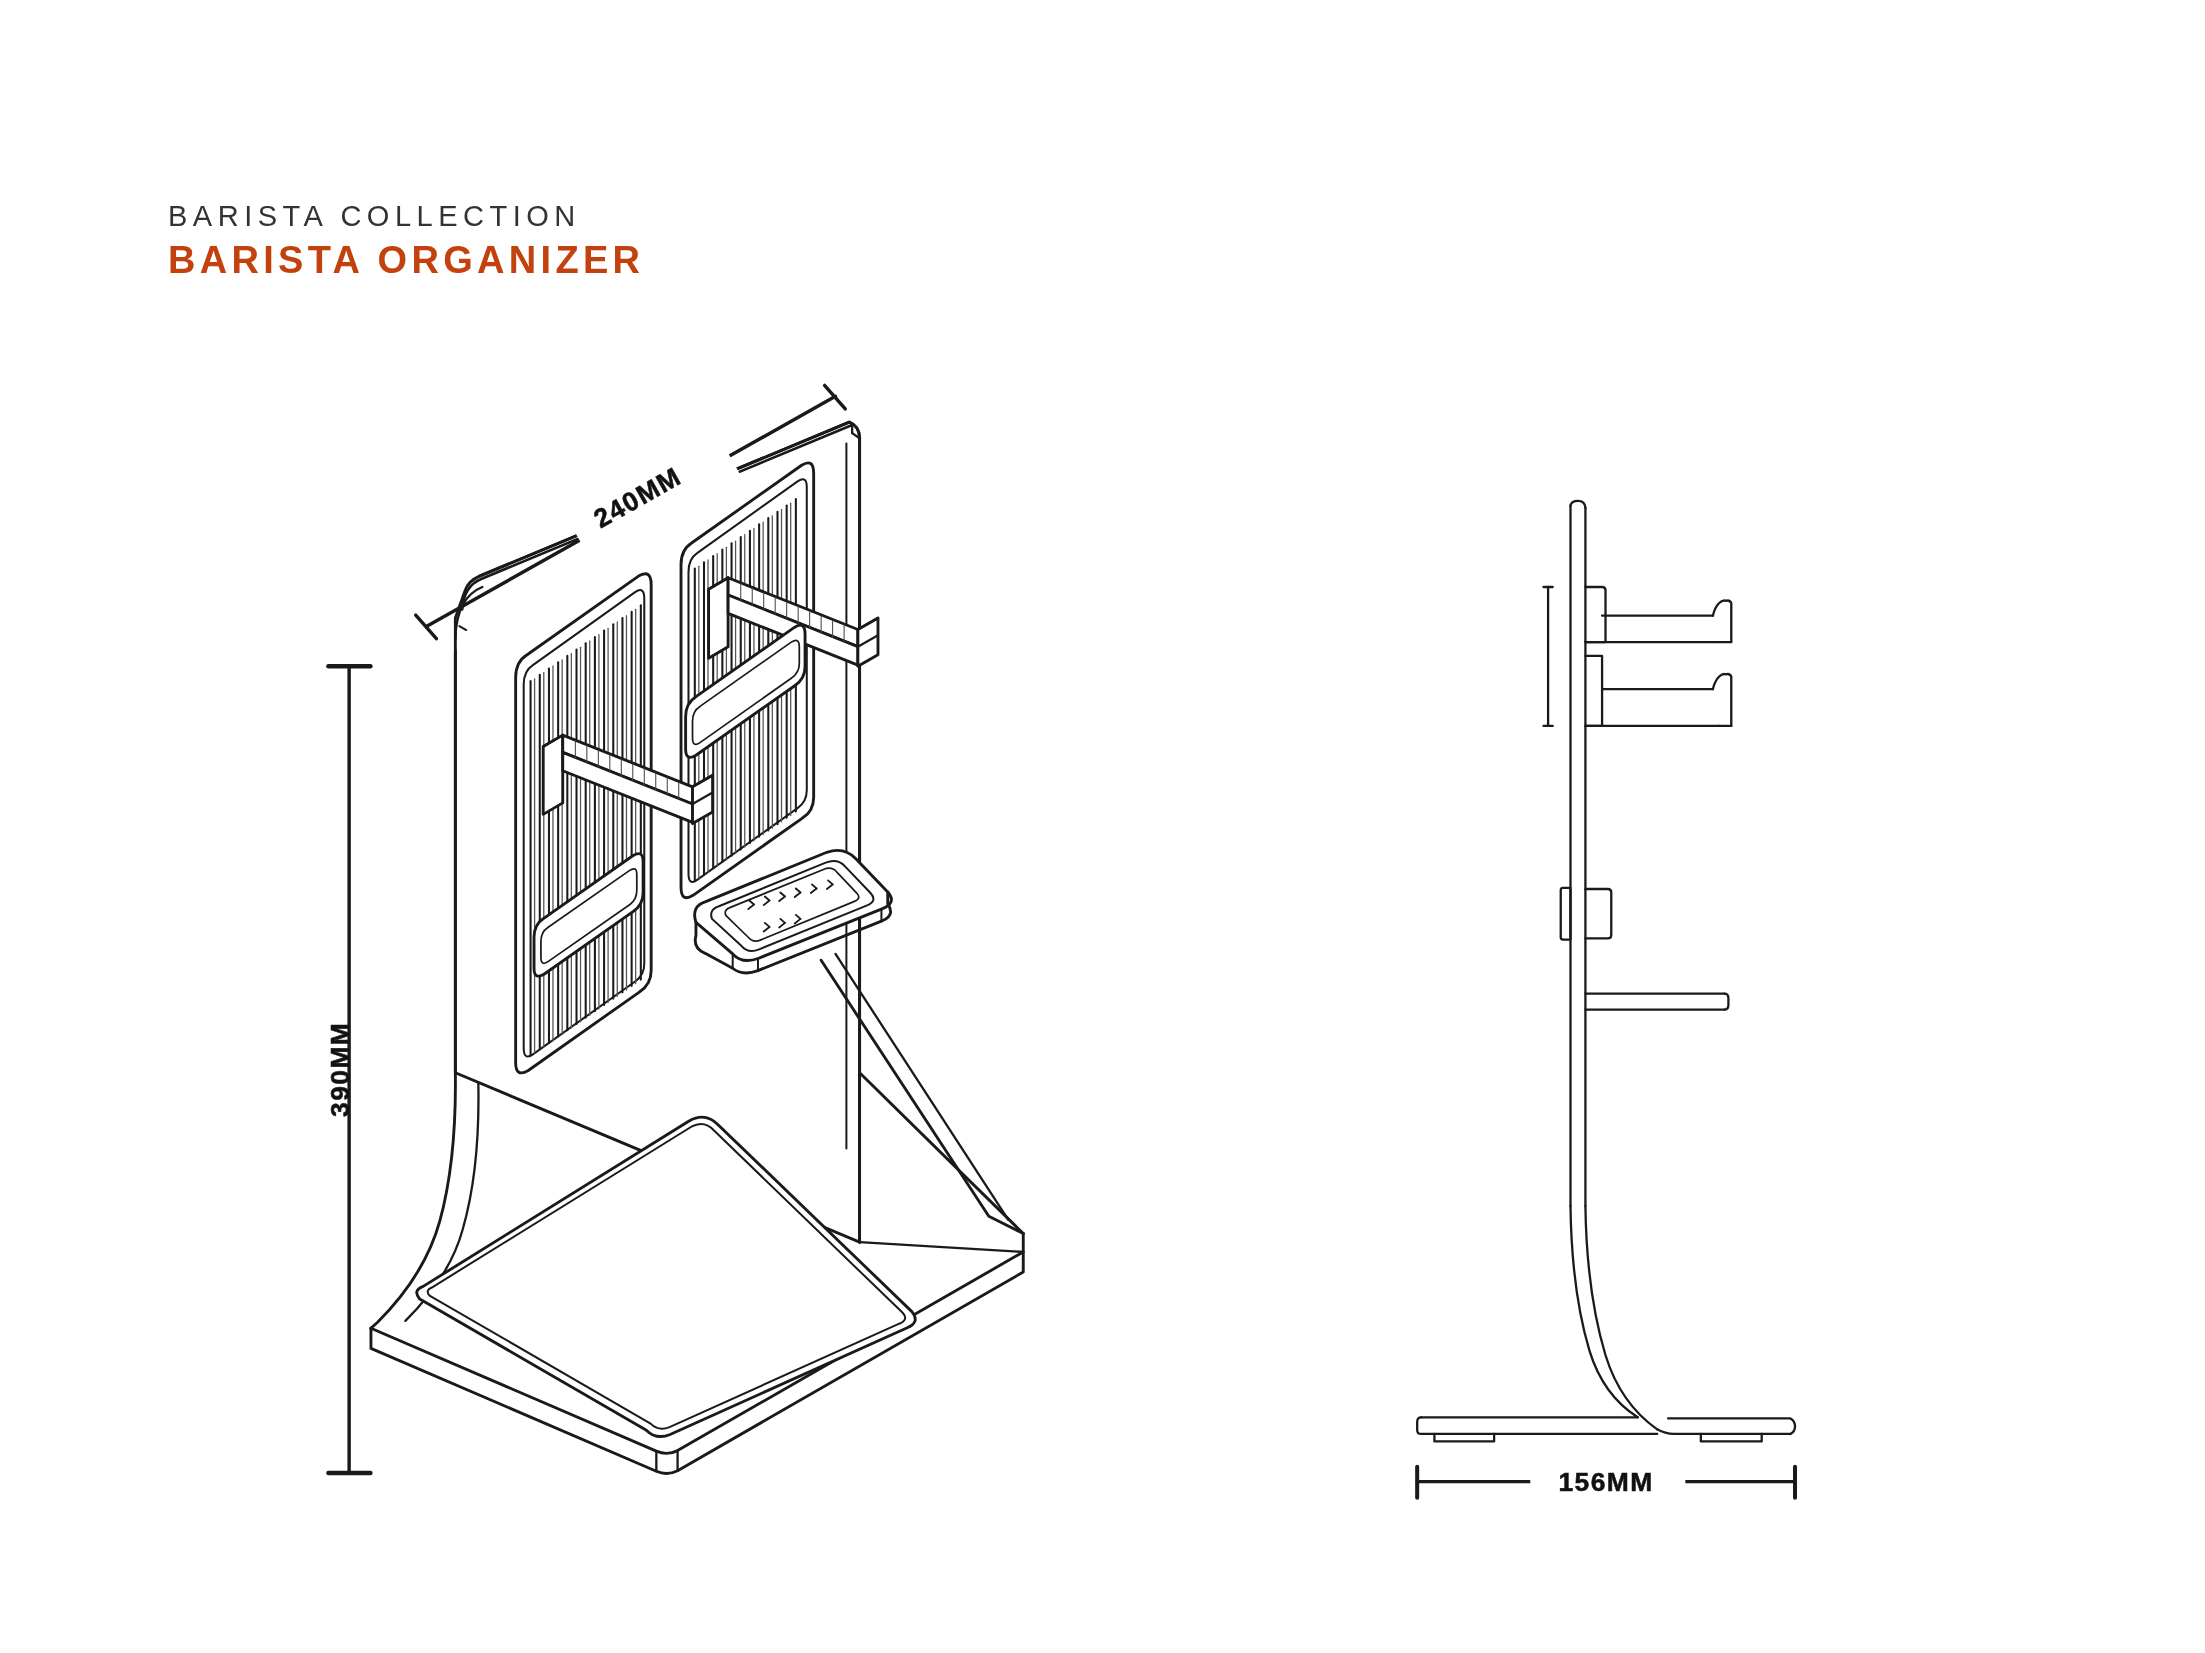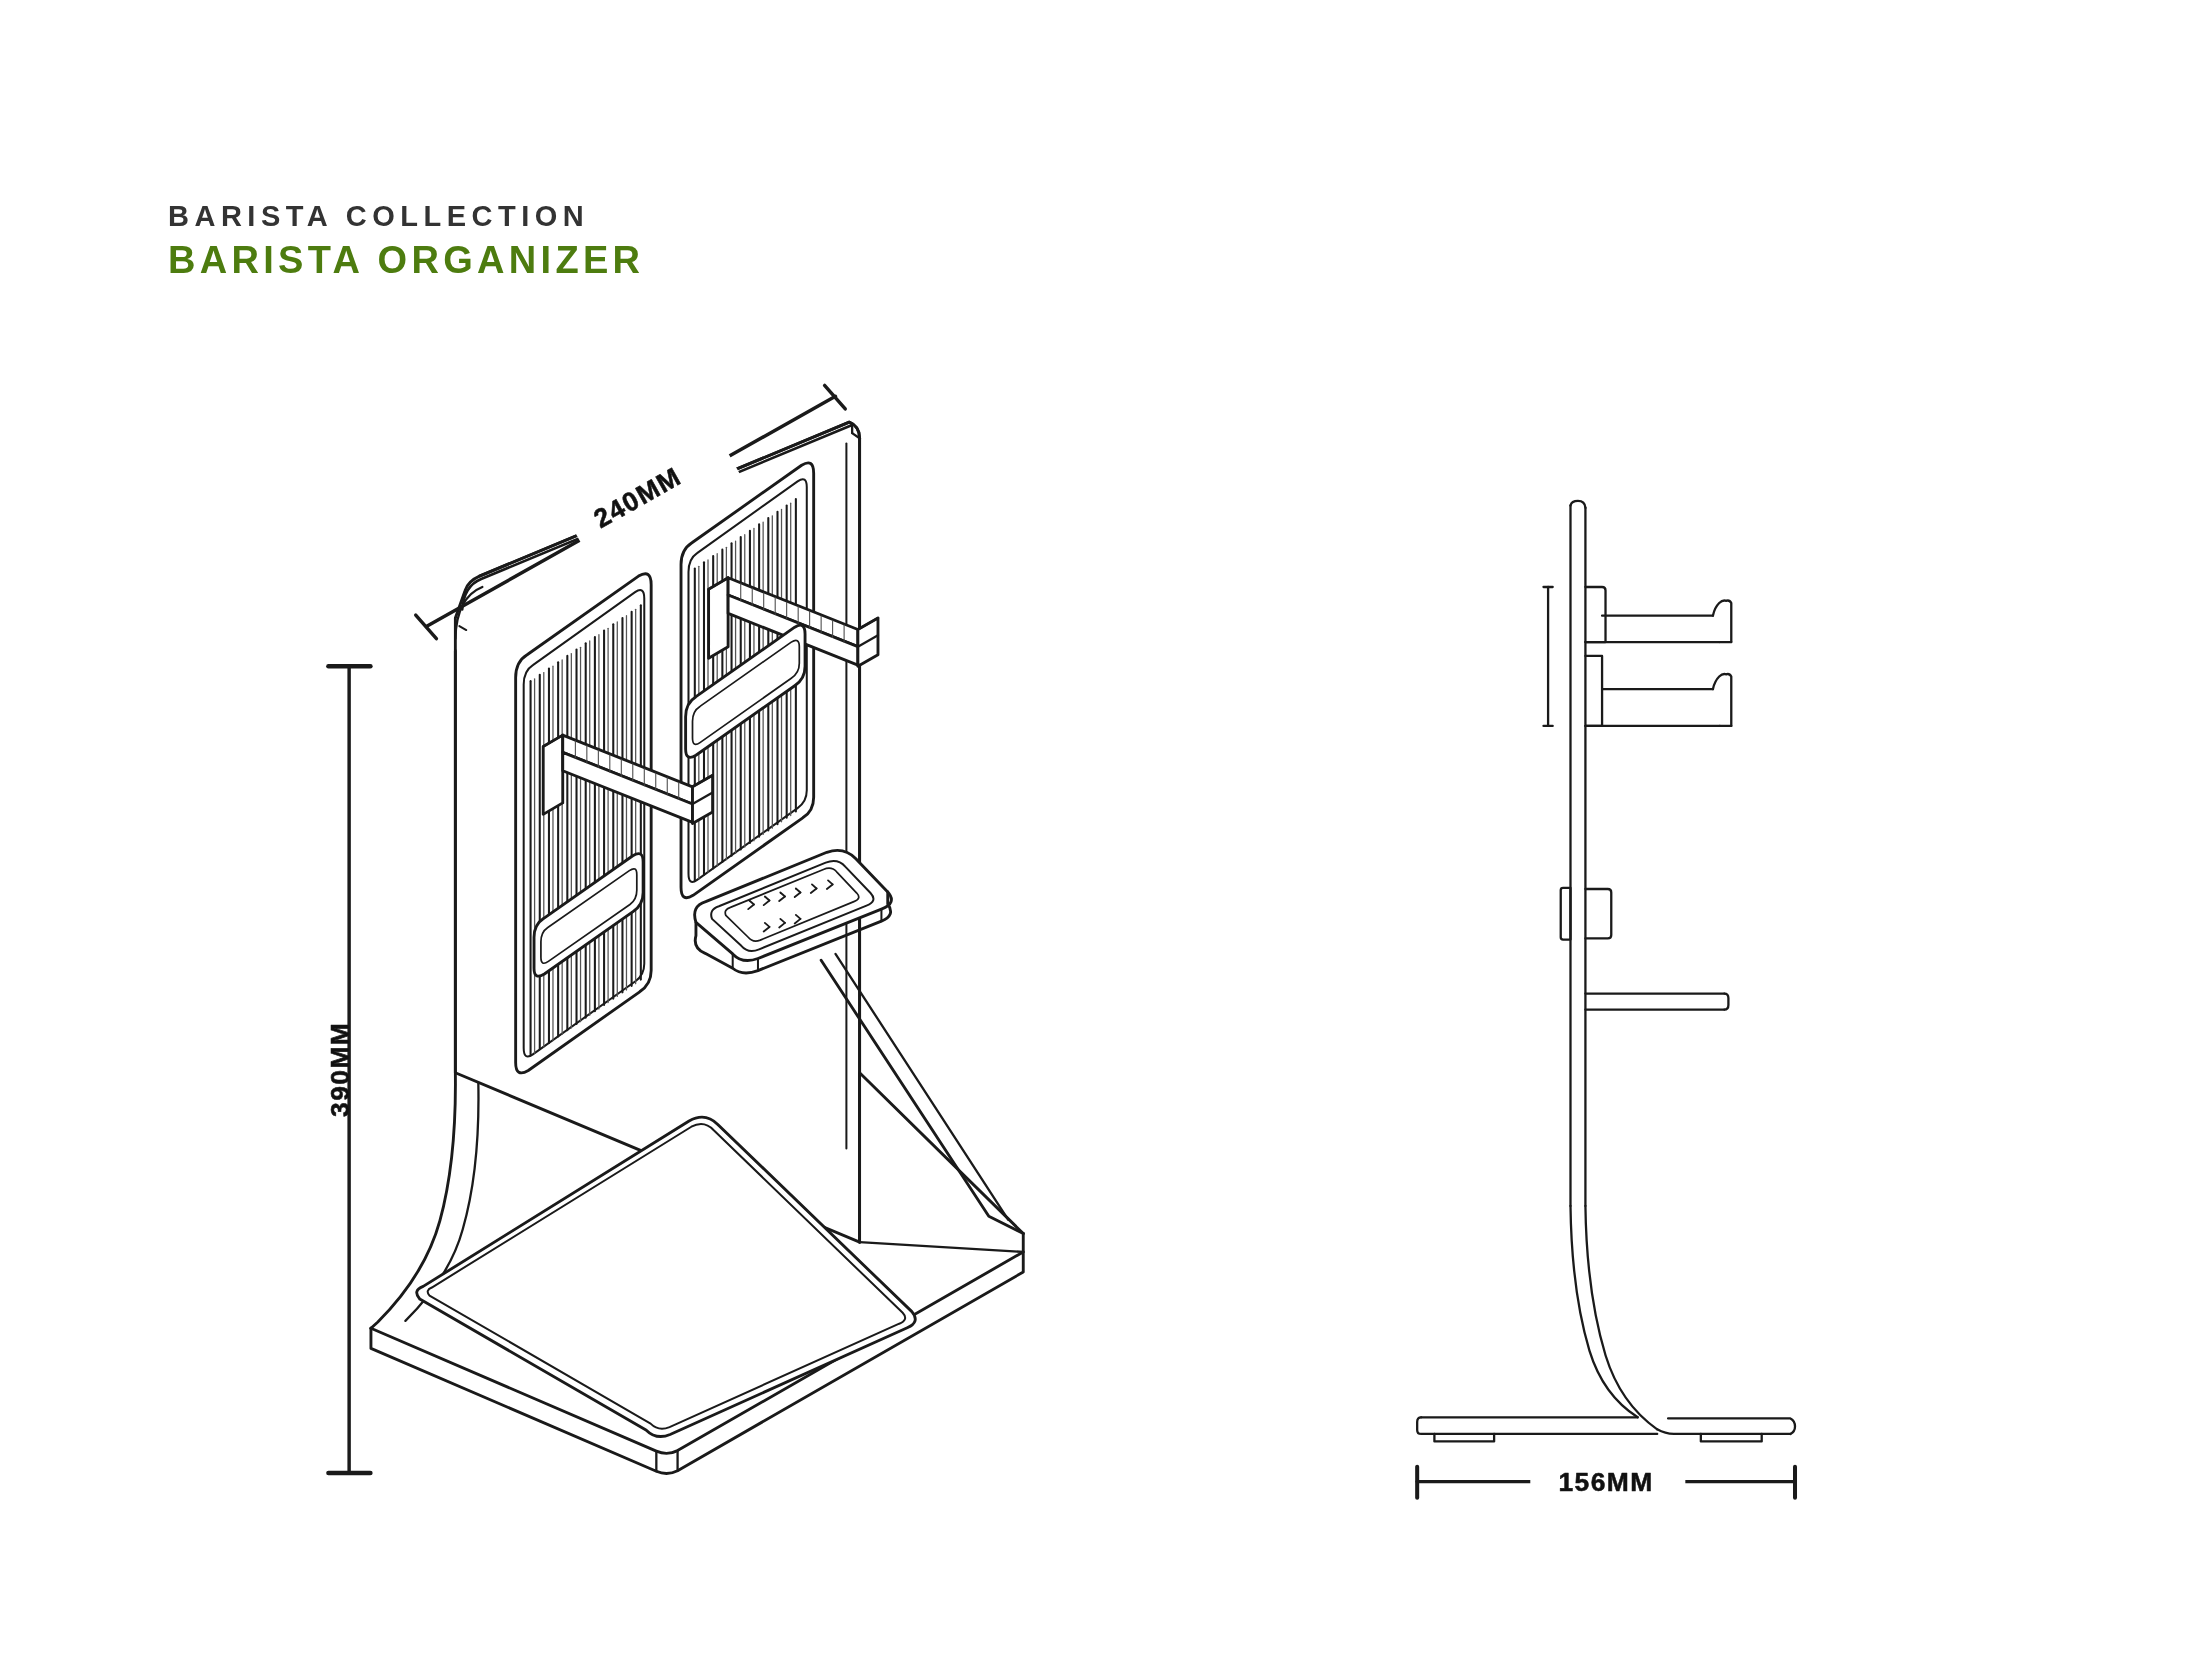--- a/index.html
+++ b/index.html
@@ -24,32 +24,32 @@
   
   .title-block {
     position: absolute;
     left: 168px;
     top: 202px;
     user-select: none;
   }
   .collection-line {
     font-family: "Liberation Sans", sans-serif;
     font-size: 29px;
-    font-weight: 700;
+    font-weight: 400;
     letter-spacing: 5.5px;
     color: #333333;
     line-height: 1.0;
     white-space: nowrap;
   }
   .product-line {
     font-family: "Liberation Sans", sans-serif;
     font-size: 38px;
     font-weight: 700;
     letter-spacing: 4.3px;
-    color: #4d7c0f;
+    color: #c2410c;
     line-height: 1.0;
     margin-top: 10.3px;
     white-space: nowrap;
   }
 
   
   #drawing {
     position: absolute;
     left: 0;
     top: 0;

